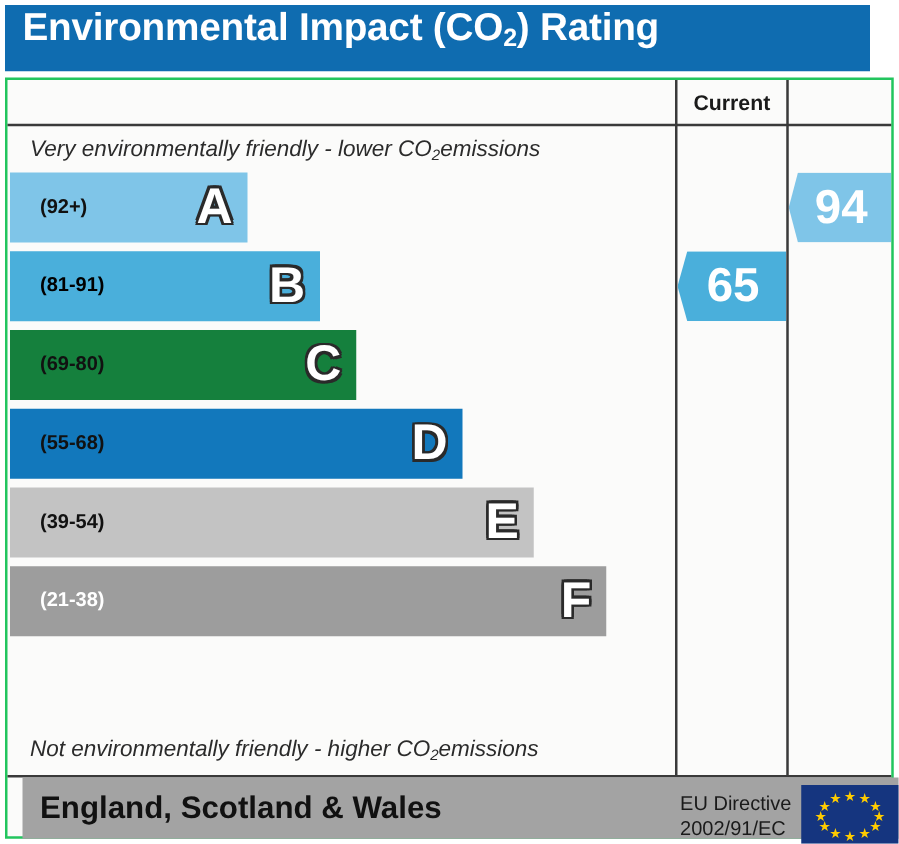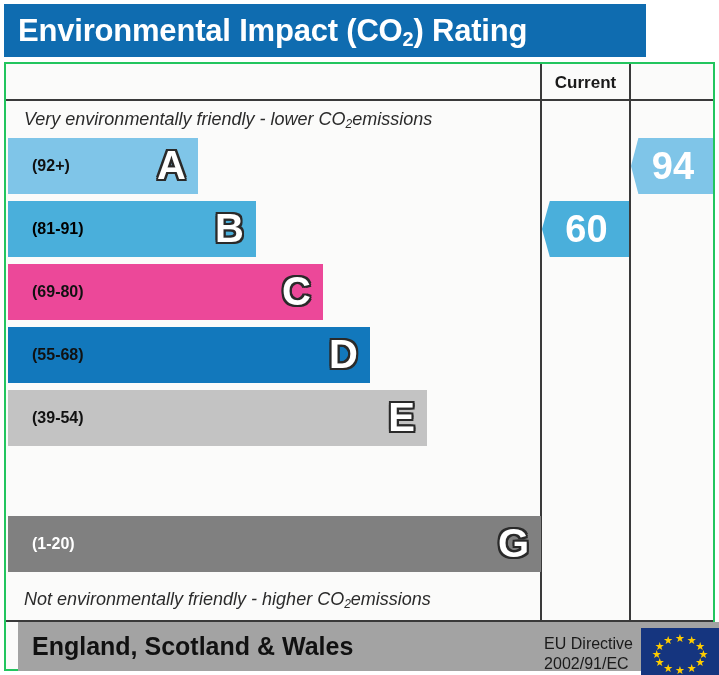--- a/index.html
+++ b/index.html
@@ -17,25 +17,25 @@
     box-sizing: border-box;
     background: #ffffff;
     overflow: hidden;
   }
 
   
   .title-bar {
     position: absolute;
     left: 4px;
     top: 4px;
-    width: 642px;
+    width: 692px;
     height: 53px;
     background: #0f6cb0;
     display: flex;
-    align-items: center;
+    align-items: flex-start;
     box-sizing: border-box;
   }
   .title-text {
     color: #ffffff;
     font-size: 31px;
     font-weight: bold;
     letter-spacing: -0.2px;
     padding-left: 14px;
     white-space: nowrap;
   }
@@ -248,40 +248,40 @@
 
     <div class="bars">
         <div class="band" style="top: 0px; width: 190px; background: rgb(127, 197, 232);">
           <span class="range" style="color: rgb(17, 17, 17);">(92+)</span>
           <span class="letter">A</span>
         </div>
         <div class="band" style="top: 63px; width: 248px; background: rgb(74, 175, 219);">
           <span class="range" style="color: #000000;">(81-91)</span>
           <span class="letter">B</span>
         </div>
-        <div class="band" style="top: 126px; width: 315px; background: #ec4899;">
+        <div class="band" style="top: 126px; width: 277px; background: #15803d;">
           <span class="range" style="color: rgb(17, 17, 17);">(69-80)</span>
           <span class="letter">C</span>
         </div>
         <div class="band" style="top: 189px; width: 362px; background: rgb(18, 120, 188);">
           <span class="range" style="color: rgb(17, 17, 17);">(55-68)</span>
           <span class="letter">D</span>
         </div>
         <div class="band" style="top: 252px; width: 419px; background: rgb(195, 195, 195);">
           <span class="range" style="color: rgb(17, 17, 17);">(39-54)</span>
           <span class="letter">E</span>
         </div>
-        <div class="band" style="top: 378px; width: 533px; background: rgb(128, 128, 128);">
-          <span class="range" style="color: rgb(255, 255, 255);">(1-20)</span>
-          <span class="letter">G</span>
+        <div class="band" style="top: 315px; width: 477px; background: rgb(157, 157, 157);">
+          <span class="range" style="color: rgb(255, 255, 255);">(21-38)</span>
+          <span class="letter">F</span>
         </div>
       </div>
 
     <div>
-        <div class="marker" style="left: 536px; width: 87px; top: 137px; background: rgb(74, 175, 219);">60</div>
+        <div class="marker" style="left: 536px; width: 87px; top: 137px; background: rgb(74, 175, 219);">65</div>
         <div class="marker" style="left: 625px; width: 82px; top: 74px; background: rgb(127, 197, 232);">94</div>
       </div>
 
     <div class="caption bottom">
         <span>Not environmentally friendly - higher CO</span>
         <sub>2</sub>
         <span> emissions</span>
       </div>
 
     <div class="footer">

